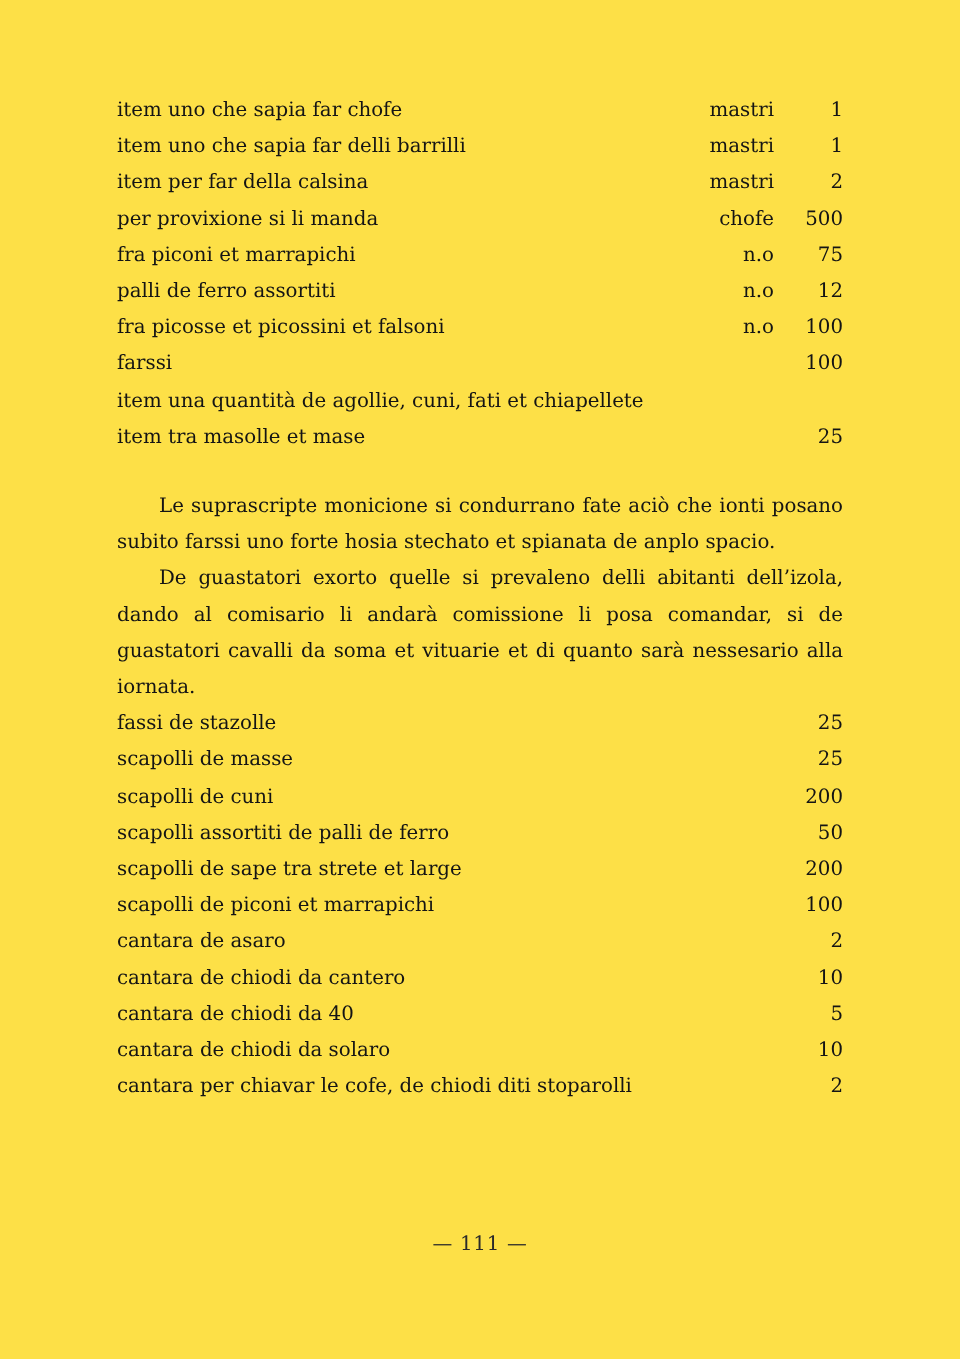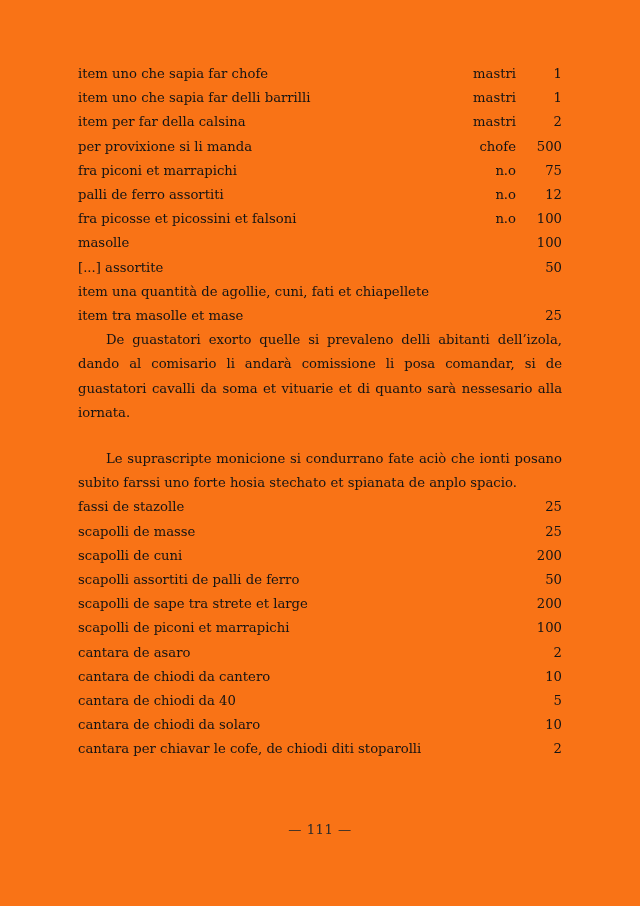--- a/index.html
+++ b/index.html
@@ -4,21 +4,21 @@
 <style>
   html, body {
     margin: 0;
     padding: 0;
     background: #ffffff;
   }
   .page {
     position: relative;
     width: 640px;
     height: 906px;
-    background: #f97316;
+    background: #fde047;
     font-family: "DejaVu Serif", "Liberation Serif", serif;
     color: #141414;
     overflow: hidden;
   }
   .content {
     position: absolute;
     left: 78px;
     top: 62px;
     width: 484px;
   }
@@ -108,43 +108,38 @@
             <td class="cell-label">palli de ferro assortiti</td>
             <td class="cell-unit">n.o</td>
             <td class="cell-qty">12</td>
           </tr>
           <tr>
             <td class="cell-label">fra picosse et picossini et falsoni</td>
             <td class="cell-unit">n.o</td>
             <td class="cell-qty">100</td>
           </tr>
           <tr>
-            <td class="cell-label">masolle</td>
+            <td class="cell-label">farssi</td>
             <td class="cell-unit"></td>
             <td class="cell-qty">100</td>
-          </tr>
-          <tr>
-            <td class="cell-label">[...] assortite</td>
-            <td class="cell-unit"></td>
-            <td class="cell-qty">50</td>
           </tr>
           <tr>
             <td class="cell-label">item una quantità de agollie, cuni, fati et chiapellete</td>
             <td class="cell-unit"></td>
             <td class="cell-qty"></td>
           </tr>
           <tr>
             <td class="cell-label">item tra masolle et mase</td>
             <td class="cell-unit"></td>
             <td class="cell-qty">25</td>
           </tr>
         </tbody>
       </table>
+      <p class="para para-gap-before">Le suprascripte monicione si condurrano fate aciò che ionti posano subito farssi uno forte hosia stechato et spianata de anplo spacio.</p>
       <p class="para">De guastatori exorto quelle si prevaleno delli abitanti dell’izola, dando al comisario li andarà comissione li posa comandar, si de guastatori cavalli da soma et vituarie et di quanto sarà nessesario alla iornata.</p>
-      <p class="para para-gap-before">Le suprascripte monicione si condurrano fate aciò che ionti posano subito farssi uno forte hosia stechato et spianata de anplo spacio.</p>
       <table class="entry-list">
         <tbody>
           <tr>
             <td class="cell-label">fassi de stazolle</td>
             <td class="cell-unit"></td>
             <td class="cell-qty">25</td>
           </tr>
           <tr>
             <td class="cell-label">scapolli de masse</td>
             <td class="cell-unit"></td>

